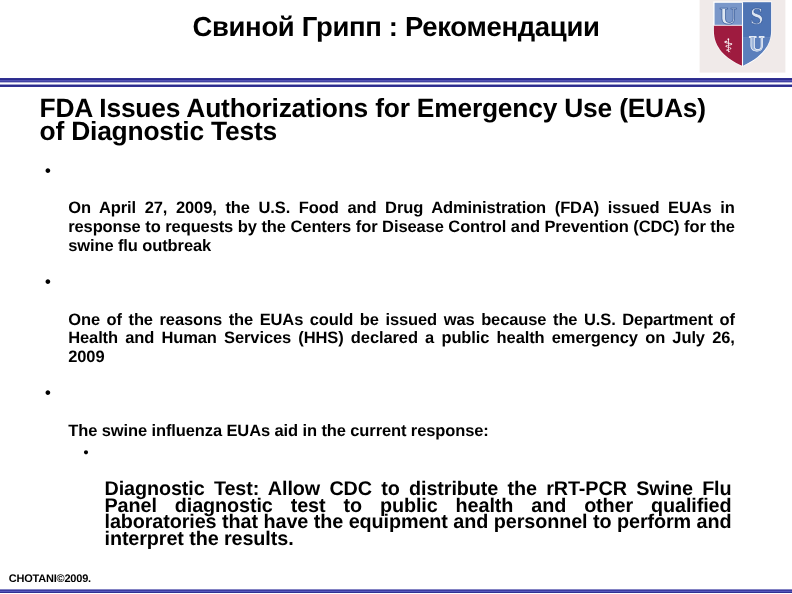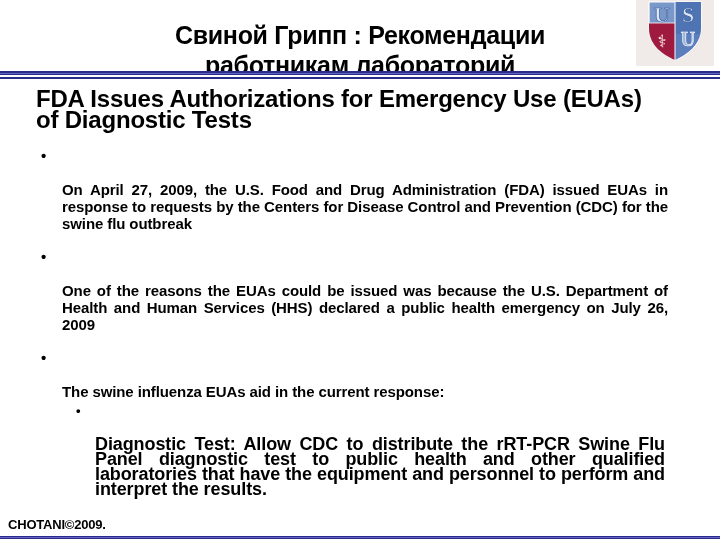--- a/index.html
+++ b/index.html
@@ -9,21 +9,21 @@
     background: #ffffff;
     color: #000000;
     position: relative;
     overflow: hidden;
   }
   .slide { position: absolute; inset: 0; background: #ffffff; }
 
   
   .header { position: relative; height: 71px; background: #ffffff; }
   .title-block {
-    position: absolute; left: 0; right: 0; top: 20px;
+    position: absolute; left: 0; right: 0; top: 10px;
     text-align: center;
     font-weight: 700;
     font-size: 25px;
     line-height: 30px;
     color: #000000;
     letter-spacing: -0.3px;
   }
 
   .logo-box {
     position: absolute; top: 0; right: 6px;
@@ -81,42 +81,41 @@
   }
   .sub-bullet .bullet-text {
     font-size: 18px;
     line-height: 15px;
     max-width: 570px;
   }
 
   
   .footer-credit {
     position: absolute; left: 8px; bottom: 8px;
-    font-weight: 700; font-size: 13px; letter-spacing: -0.2px;
+    font-weight: 700; font-size: 10px; letter-spacing: -0.2px;
     color: #000000;
     margin-top: 11px;
   }
   .bottom-rule {
     position: absolute; left: 0; right: 0; bottom: 1px;
     height: 3px; background: #6363c8;
     border-top: 1px solid #2b2b8c;
     border-bottom: 1px solid #2b2b8c;
   }
 
   .logo-letter { font-family: "Liberation Serif", serif; font-weight: 700; }
 </style>
 </head>
 <body>
 
 <div class="slide">
 
   <div class="header">
     <div class="title-block">
       <div>Свиной Грипп : Рекомендации</div>
-      <div>работникам лабораторий</div>
     </div>
 
     <div class="logo-box">
       <svg width="70" height="64" viewBox="0 0 70 64" aria-hidden="true">
 
         <path d="M9,2 L61,2 L61,28 C61,43 51,53 35,60 C19,53 9,43 9,28 Z" fill="#7a97c9" stroke="#ffffff" stroke-width="1.2"></path>
 
         <path d="M35,2 L61,2 L61,28 C61,30 60.8,32 60.4,34 L35,34 Z" fill="#4e74b4"></path>
 
         <path d="M35,34 L60.4,34 C58,45 49,53.5 35,60 Z" fill="#5b7fbc"></path>

